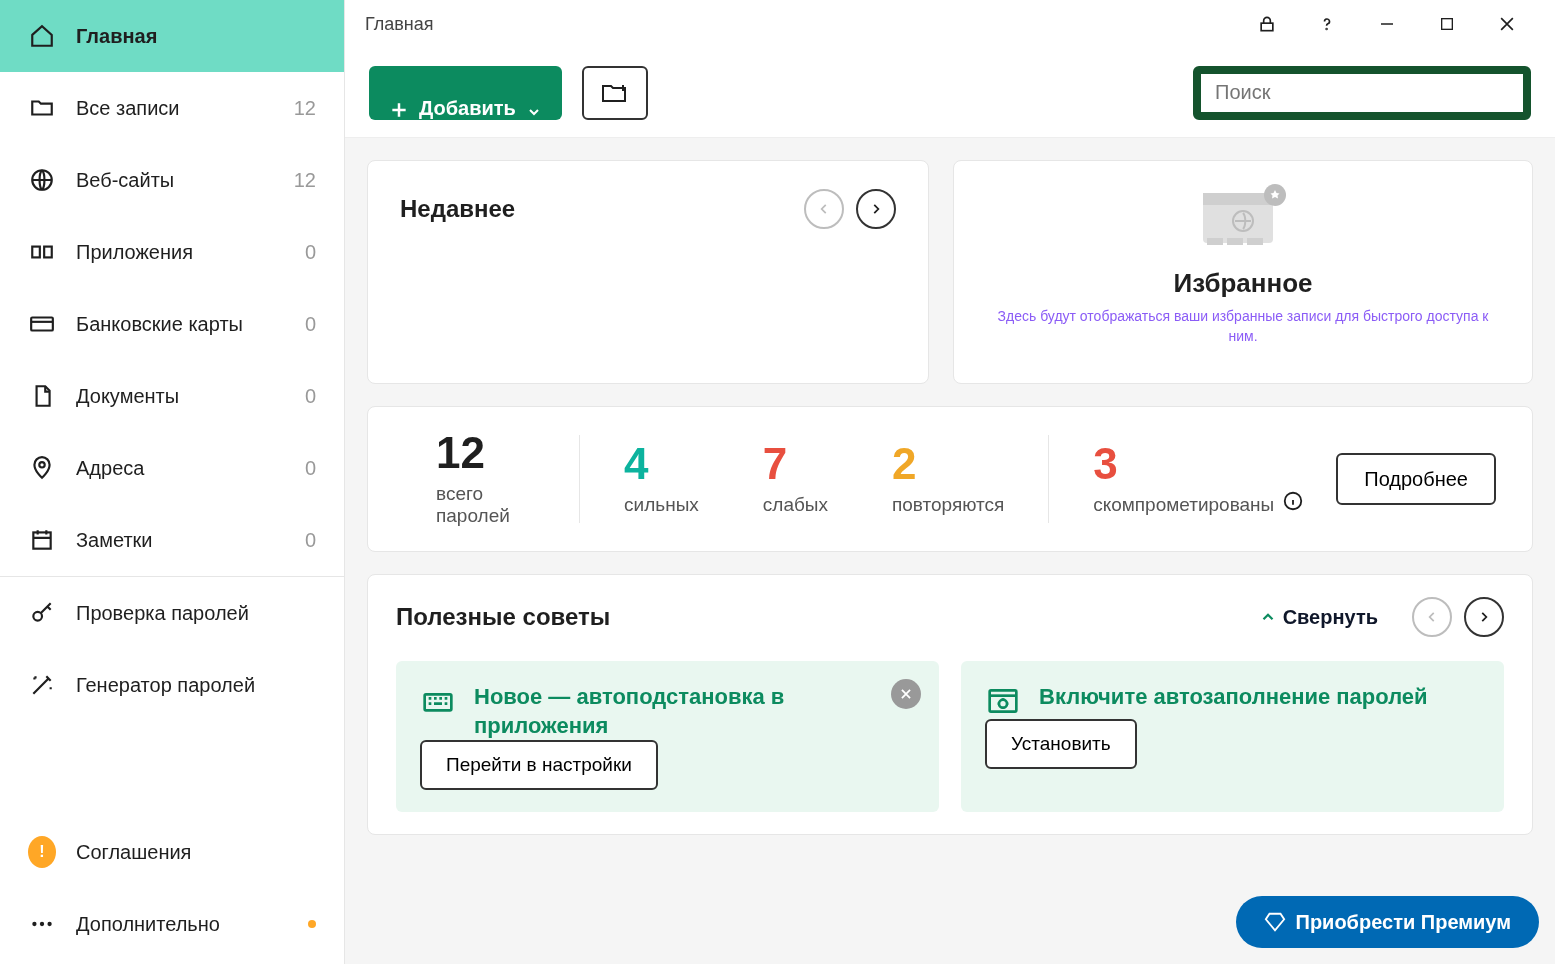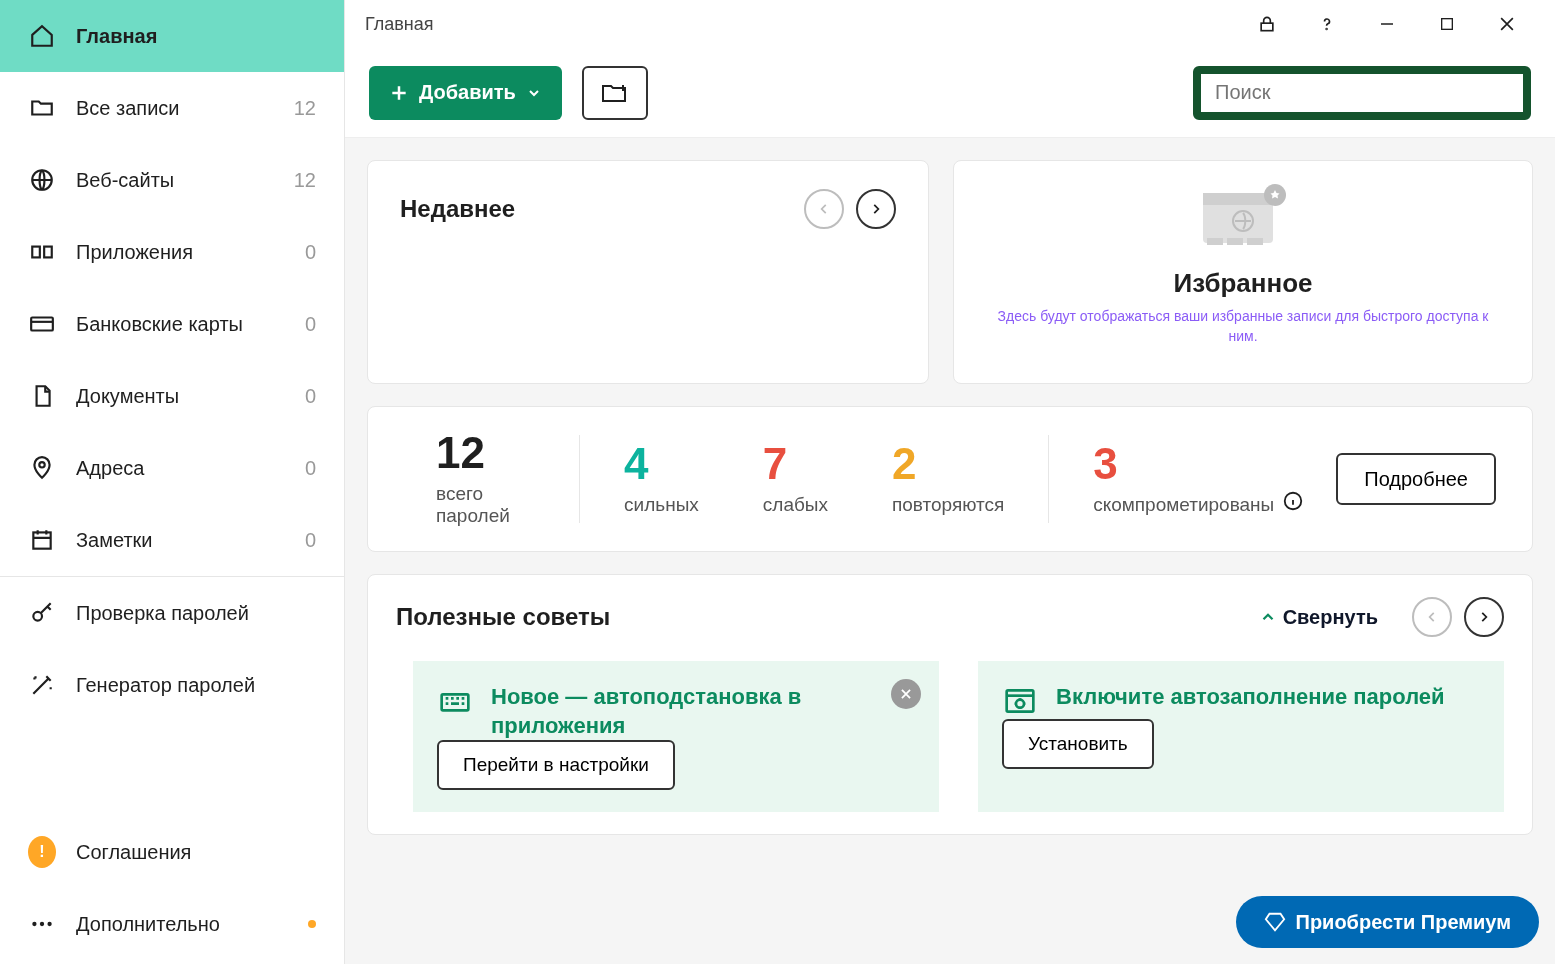--- a/index.html
+++ b/index.html
@@ -20,21 +20,21 @@
 .dot-orange { width: 8px; height: 8px; border-radius: 50%; background: #ffa726; }
 
 
 .content { flex: 1; display: flex; flex-direction: column; background: #f5f5f5; }
 .titlebar { height: 48px; background: #fff; display: flex; align-items: center; padding: 0 20px; }
 .titlebar .title { font-size: 18px; color: #444; flex: 1; }
 .titlebar .win-btns { display: flex; gap: 4px; }
 .win-btn { width: 56px; height: 48px; display: flex; align-items: center; justify-content: center; cursor: pointer; }
 
 .toolbar { height: 90px; background: #fff; display: flex; align-items: center; padding: 0 24px; gap: 20px; border-bottom: 1px solid #eee; }
-.btn-add { background: #0c8b5f; color: #fff; border: none; border-radius: 6px; height: 54px; padding: 0 20px; font-size: 20px; font-weight: 600; display: flex; align-items: center; gap: 10px; cursor: pointer; }
+.btn-add { background: #0c8b5f; color: #fff; border: none; border-radius: 6px; height: 54px; padding: 0 20px; font-size: 20px; font-weight: 600; display: flex; align-items: flex-end; gap: 10px; cursor: pointer; }
 .btn-folder { width: 66px; height: 54px; border: 2px solid #333; border-radius: 6px; background: #fff; display: flex; align-items: center; justify-content: center; cursor: pointer; }
 .search { margin-left: auto; width: 338px; height: 54px; border: 8px solid #14532d; border-radius: 6px; font-size: 20px; padding: 0 14px; color: #888; }
 
 .main { flex: 1; padding: 22px; display: flex; flex-direction: column; gap: 22px; overflow: hidden; }
 
 .row1 { display: flex; gap: 24px; height: 224px; }
 .card { background: #fff; border: 1px solid #e6e6e6; border-radius: 8px; }
 .recent { flex: 1; padding: 28px 32px; display: flex; flex-direction: column; }
 .recent-head { display: flex; align-items: center; }
 .recent-head h2 { font-size: 24px; font-weight: 700; flex: 1; }
@@ -56,21 +56,21 @@
 .num-weak { color: #e84f3f; }
 .num-repeat { color: #f0a727; }
 .num-comp { color: #e84f3f; }
 .btn-details { margin-left: auto; height: 52px; padding: 0 26px; border: 2px solid #333; border-radius: 6px; background: #fff; font-size: 20px; font-weight: 500; cursor: pointer; }
 
 .tips { padding: 22px 28px; }
 .tips-head { display: flex; align-items: center; margin-bottom: 24px; }
 .tips-head h2 { font-size: 24px; font-weight: 700; flex: 1; }
 .collapse-link { color: #0f172a; font-size: 20px; font-weight: 600; display: flex; align-items: center; gap: 6px; cursor: pointer; margin-right: 22px; }
 .tips-row { display: flex; gap: 22px; }
-.tip { flex: 1; background: #e9f7f0; border-radius: 0; padding: 22px 24px; position: relative; margin-left: 17px; }
+.tip { flex: 1; background: #e9f7f0; border-radius: 6px; padding: 22px 24px; position: relative; }
 .tip-head { display: flex; align-items: flex-start; gap: 18px; }
 .tip-icon { width: 36px; height: 36px; display: flex; align-items: center; justify-content: center; }
 .tip h3 { font-size: 22px; font-weight: 700; color: #0c8b5f; line-height: 1.3; flex: 1; }
 .tip p { font-size: 19px; color: #555; line-height: 1.5; margin: 14px 0 20px 0; }
 .tip button { height: 50px; padding: 0 24px; border: 2px solid #333; border-radius: 6px; background: #fff; font-size: 19px; cursor: pointer; }
 .close-tip { position: absolute; top: 18px; right: 18px; width: 30px; height: 30px; border-radius: 50%; background: #999; color: #fff; display: flex; align-items: center; justify-content: center; cursor: pointer; }
 
 .premium-btn { position: fixed; bottom: 16px; right: 16px; background: #0069b4; color: #fff; border: none; border-radius: 26px; height: 52px; padding: 0 28px; font-size: 20px; font-weight: 600; display: flex; align-items: center; gap: 10px; cursor: pointer; }
 
 svg { display: block; }

